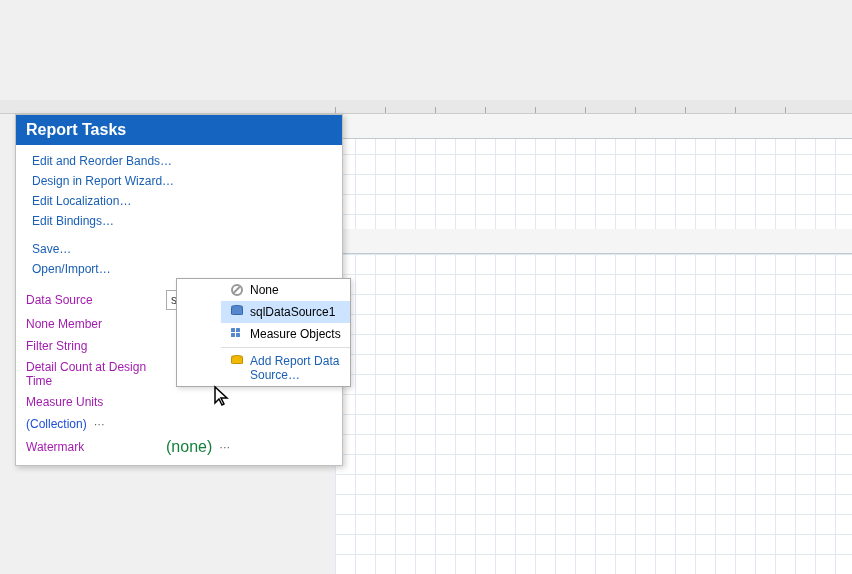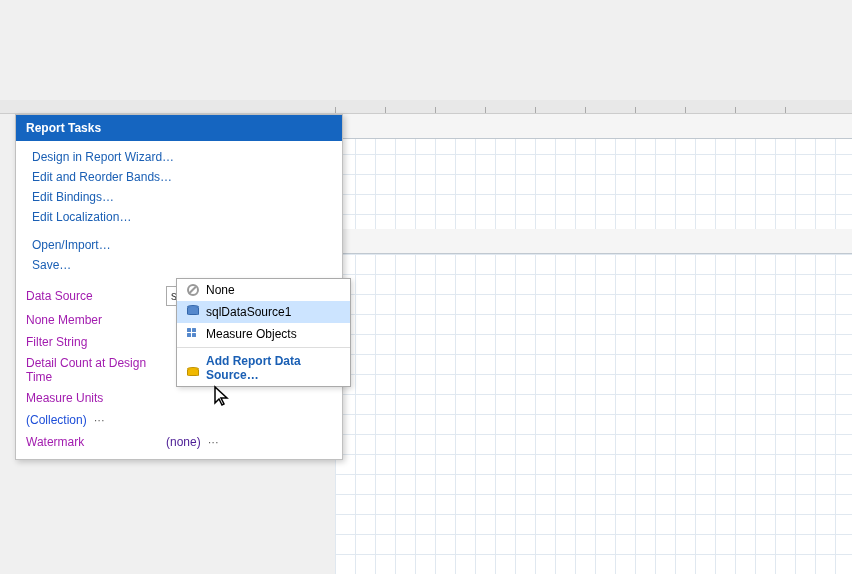--- a/index.html
+++ b/index.html
@@ -70,21 +70,21 @@
       background: white;
       border: 1px solid #c0c0c0;
       box-shadow: 2px 2px 6px rgba(0,0,0,0.2);
       z-index: 100;
     }
     .panel-header {
       background: #1565C0;
       color: white;
       padding: 6px 10px;
       font-weight: bold;
-      font-size: 12px;
+      font-size: 16px;
     }
     .panel-body {
       padding: 6px 0;
     }
     .panel-link {
       display: block;
       padding: 3px 16px;
       color: #1a5fb4;
       text-decoration: none;
       cursor: pointer;
@@ -152,20 +152,21 @@
     
     .dropdown-popup {
       position: absolute;
       left: 160px;
       top: 163px;
       width: 175px;
       background: white;
       border: 1px solid #aaa;
       box-shadow: 2px 2px 5px rgba(0,0,0,0.15);
       z-index: 200;
+      padding-left: 44px;
     }
     .dropdown-item {
       display: flex;
       align-items: center;
       padding: 3px 8px;
       cursor: pointer;
       font-size: 12px;
       height: 22px;
     }
     .dropdown-item:hover, .dropdown-item.active {
@@ -180,27 +181,26 @@
       justify-content: center;
       flex-shrink: 0;
     }
     .dropdown-divider-line {
       height: 1px;
       background: #ddd;
       margin: 2px 0;
     }
     .dropdown-add-item {
       display: flex;
-      align-items: flex-end;
+      align-items: flex-start;
       padding: 4px 8px;
       cursor: pointer;
       font-size: 12px;
       color: #1a5fb4;
       text-decoration: none;
-      font-weight: bold;
     }
 
     
     .icon-circle-none {
       width: 12px;
       height: 12px;
       border: 2px solid #999;
       border-radius: 50%;
       position: relative;
     }
@@ -316,29 +316,29 @@
   <div class="design-band"></div>
   <div class="design-band"></div>
 </div>
 
 <div class="report-tasks-panel">
   <div class="panel-header">
     <span>Report Tasks</span>
   </div>
   <div class="panel-body">
 
+    <a class="panel-link">Edit and Reorder Bands…</a>
     <a class="panel-link">Design in Report Wizard…</a>
-    <a class="panel-link">Edit and Reorder Bands…</a>
+    <a class="panel-link">Edit Localization…</a>
     <a class="panel-link">Edit Bindings…</a>
-    <a class="panel-link">Edit Localization…</a>
 
     <div class="panel-divider"></div>
 
+    <a class="panel-link">Save…</a>
     <a class="panel-link">Open/Import…</a>
-    <a class="panel-link">Save…</a>
 
     <div class="panel-divider"></div>
 
     <div class="panel-row">
       <span class="panel-row-label">Data Source</span>
       <div class="panel-row-value">
         <div class="dropdown-field">
           <span class="dropdown-field-text">sqlDataSource1</span>
           <div class="dropdown-btn"></div>
         </div>
@@ -372,21 +372,21 @@
     <div class="panel-row">
       <div class="panel-row-value">
         <span style="font-size:12px; color:#1d4ed8;">(Collection)</span>
         <span class="ellipsis-btn">···</span>
       </div>
     </div>
 
     <div class="panel-row">
       <span class="panel-row-label">Watermark</span>
       <div class="panel-row-value">
-        <span style="font-size:12px; color:#4c1d95;">(none)</span>
+        <span style="font-size:16px; color:#15803d;">(none)</span>
         <span class="ellipsis-btn">···</span>
       </div>
     </div>
 
   </div>
 
   <div class="dropdown-popup">
 
     <div class="dropdown-item">
       <div class="dropdown-item-icon">

